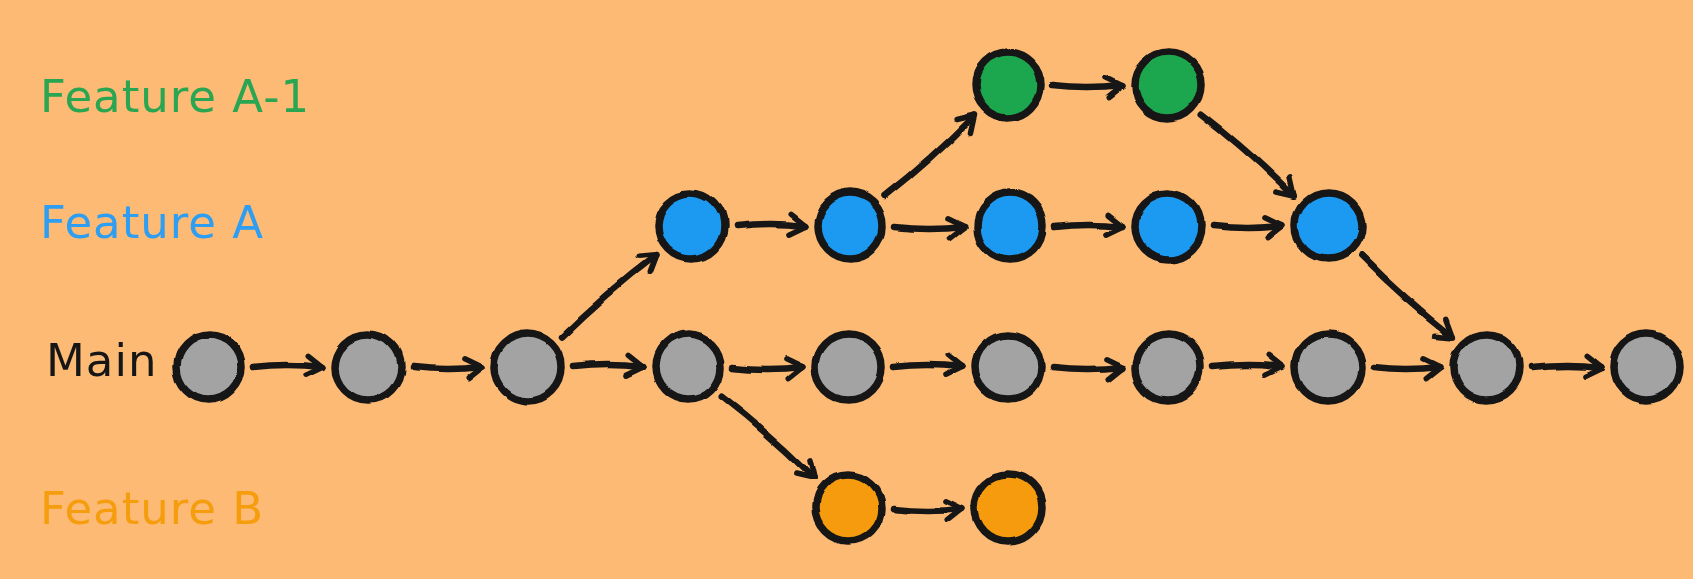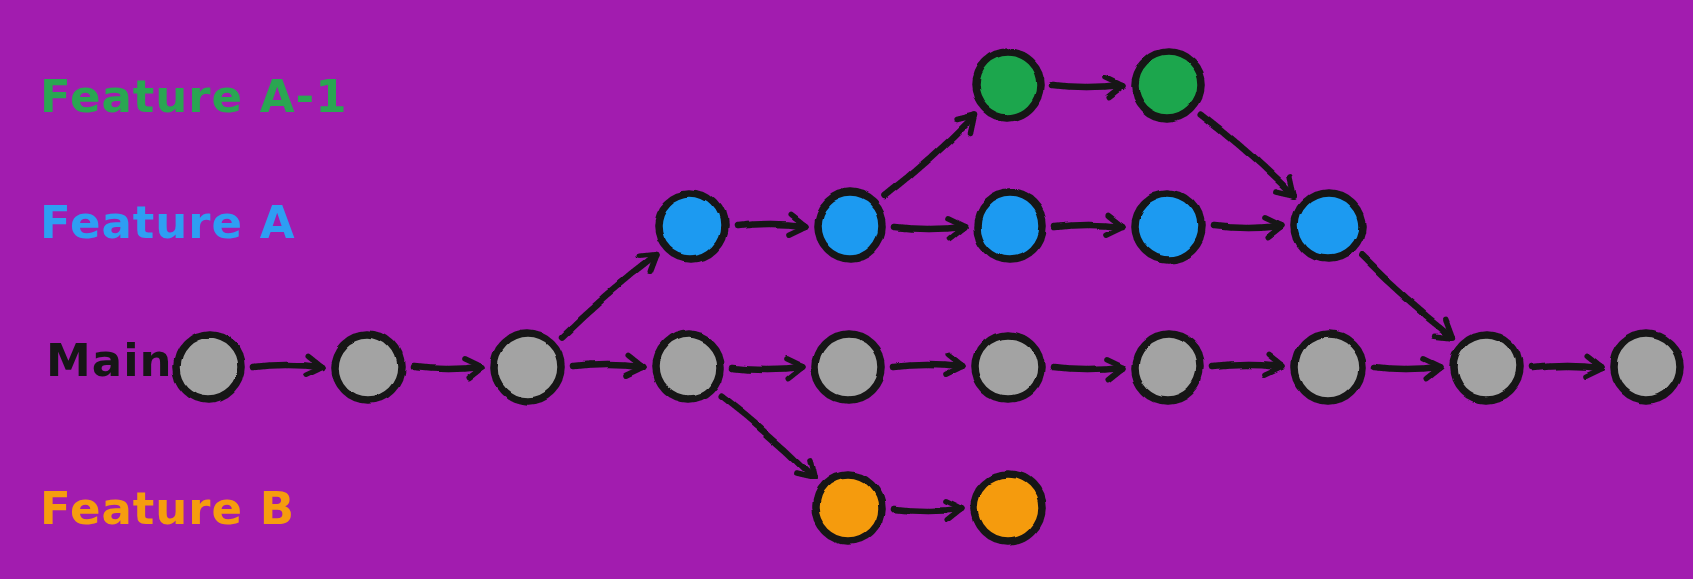--- a/index.html
+++ b/index.html
@@ -22,21 +22,21 @@
   #labels text {
     font-family: "DejaVu Sans", sans-serif;
     font-size: 45px;
     letter-spacing: 1px;
     dominant-baseline: central;
   }
 </style>
 </head>
 <body>
 
-<div class="canvas" style="background: #a21caf; font-weight: bold;">
+<div class="canvas" style="background: #fdba74;">
   <svg id="diagram" viewBox="0 0 1693 579" xmlns="http://www.w3.org/2000/svg">
     <defs>
       <filter id="roughen" x="-4%" y="-8%" width="108%" height="116%">
         <feTurbulence type="fractalNoise" baseFrequency="0.013 0.019" numOctaves="2" seed="11" result="noise"></feTurbulence>
         <feDisplacementMap in="SourceGraphic" in2="noise" scale="7" xChannelSelector="R" yChannelSelector="G"></feDisplacementMap>
       </filter>
       <marker id="arrowhead" viewBox="0 0 28 28" markerWidth="28" markerHeight="28" refX="20" refY="14" orient="auto" markerUnits="userSpaceOnUse">
         <path d="M5 4 L21 14 L5 24" fill="none" stroke="#161616" stroke-width="5.5" stroke-linecap="round" stroke-linejoin="round"></path>
       </marker>
     </defs>

